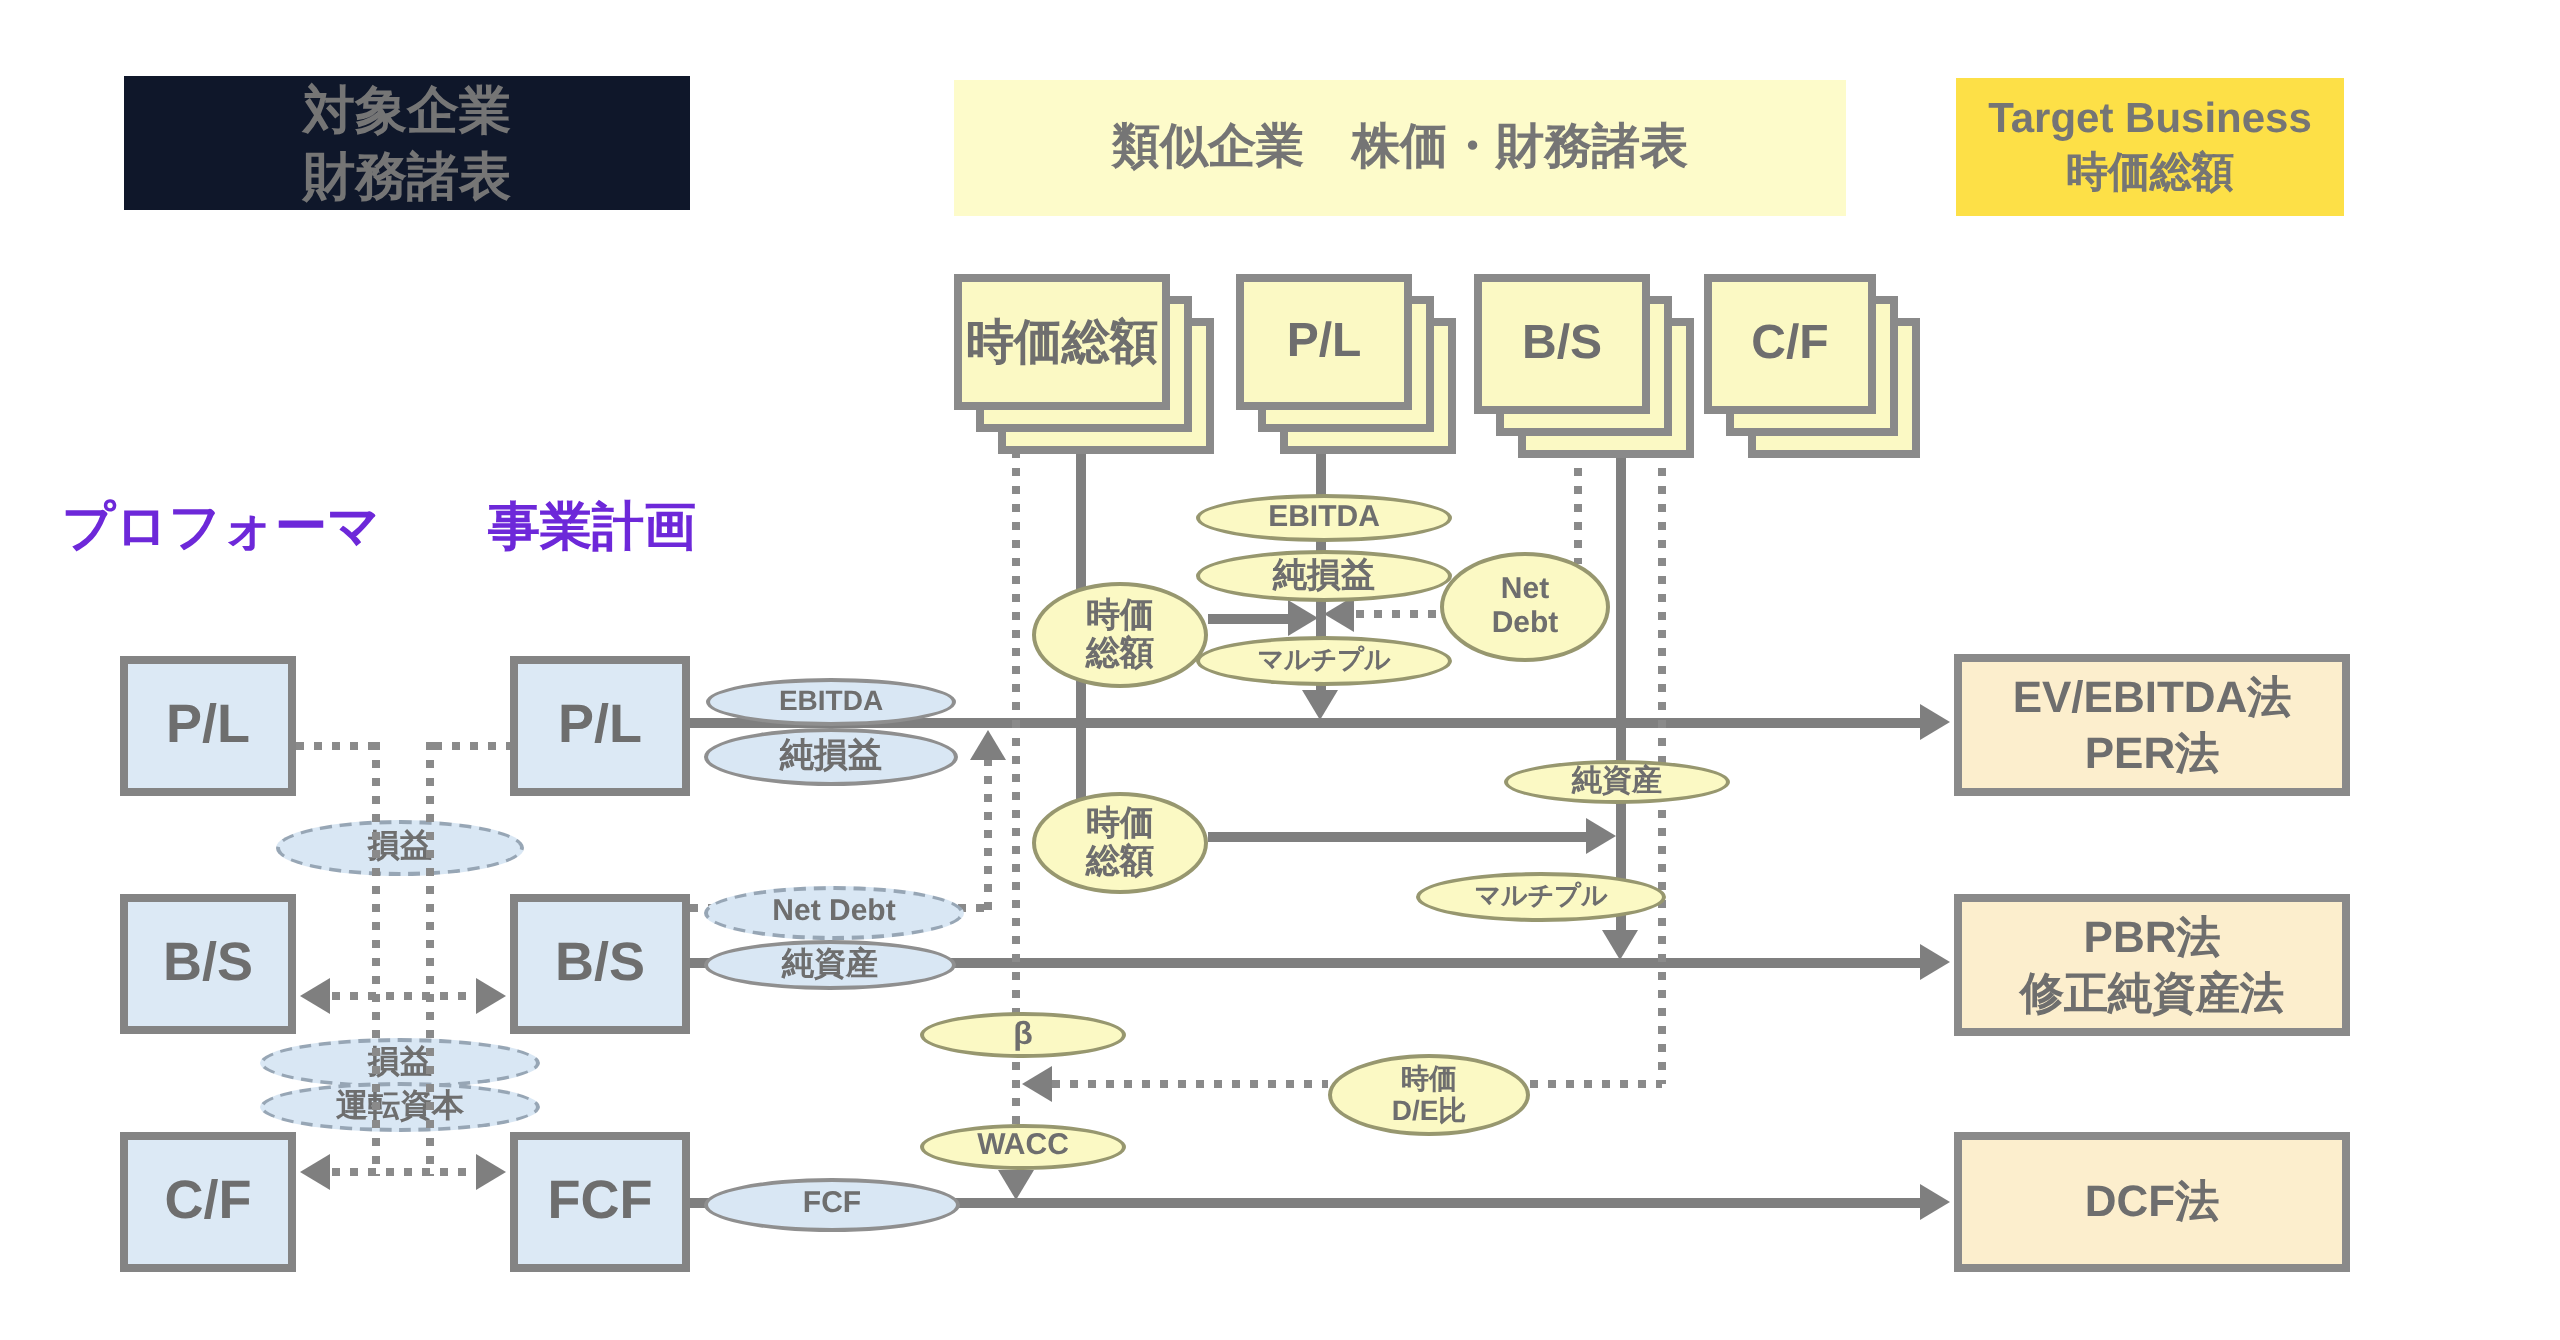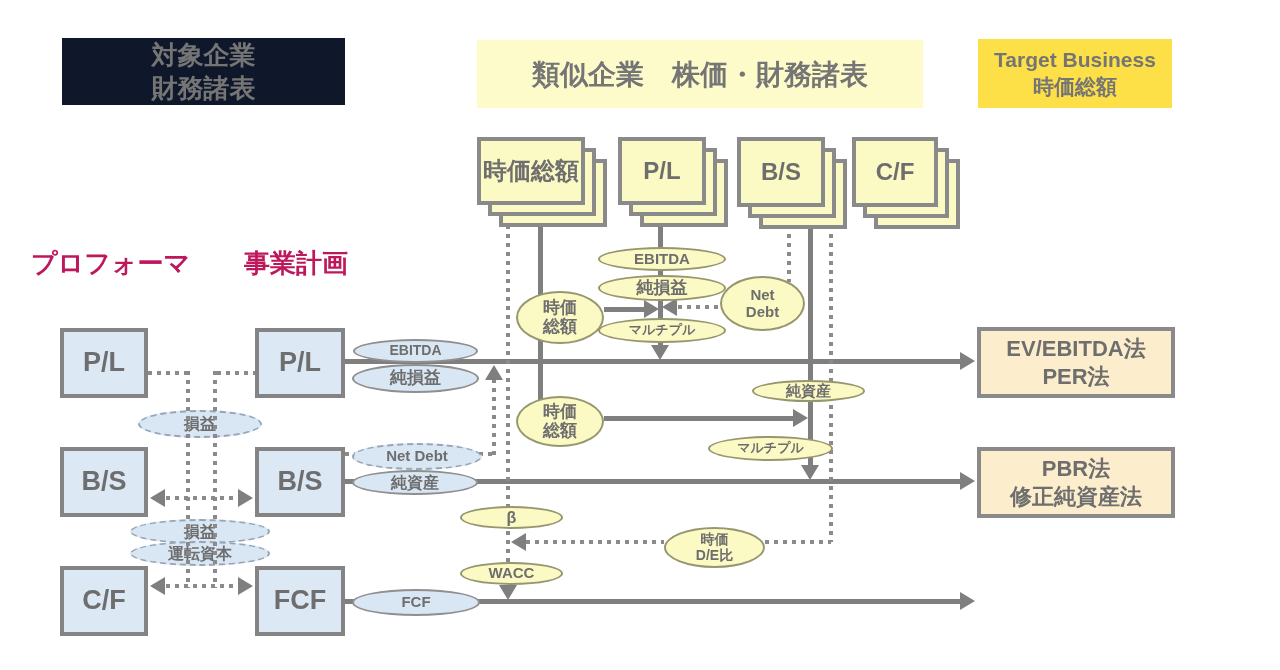--- a/index.html
+++ b/index.html
@@ -5,21 +5,21 @@
   html,body{margin:0;padding:0;background:#fff;}
   #canvas{position:relative;width:1280px;height:670px;background:#ffffff;overflow:hidden;
           font-family:"Liberation Sans","DejaVu Sans",sans-serif;}
   
   .hdr{position:absolute;display:flex;flex-direction:column;align-items:center;justify-content:center;
        font-weight:bold;color:#757575;text-align:center;z-index:3;line-height:1.25;box-sizing:border-box;}
   .hdr.blue{background:#0f172a;}
   .hdr.yellow{background:#fdfbca;}
   .hdr.orange{background:#fde047;}
   
-  .lbl{position:absolute;font-weight:bold;color:#be185d;z-index:3;white-space:nowrap;}
+  .lbl{position:absolute;font-weight:bold;color:#6d28d9;z-index:3;white-space:nowrap;}
   
   .bbox,.obox{position:absolute;box-sizing:border-box;display:flex;flex-direction:column;align-items:center;
        justify-content:center;font-weight:bold;color:#6e6e6e;text-align:center;z-index:3;line-height:1.25;}
   .bbox{background:#dce9f5;border:4px solid #848484;font-size:27px;}
   .obox{background:#fceecd;border:4px solid #8a8a8a;font-size:22px;}
   
   .card{position:absolute;box-sizing:border-box;background:#fbf9c4;border:4px solid #8a8a8a;z-index:3;}
   .card.front{display:flex;align-items:center;justify-content:center;font-weight:bold;color:#6e6e6e;font-size:24px;}
   
   .ell{position:absolute;box-sizing:border-box;border-radius:50%;display:flex;flex-direction:column;
@@ -44,21 +44,21 @@
 </style>
 </head>
 <body>
 
 <div id="canvas">
 
   <div class="hdr blue" style="left:62px;top:38px;width:283px;height:67px;font-size:26px;">
     <span>対象企業</span>
     <span>財務諸表</span>
   </div>
-  <div class="hdr yellow" style="left:477px;top:40px;width:446px;height:68px;font-size:28px;">
+  <div class="hdr yellow" style="left:477px;top:40px;width:446px;height:68px;font-size:24px;">
     <span>類似企業　株価・財務諸表</span>
   </div>
   <div class="hdr orange" style="left:978px;top:39px;width:194px;height:69px;font-size:21px;">
     <span>Target Business</span>
     <span>時価総額</span>
   </div>
 
   <div class="lbl" style="left:31px;top:246px;font-size:26px;">プロフォーマ</div>
   <div class="lbl" style="left:244px;top:246px;font-size:26px;">事業計画</div>
 
@@ -164,20 +164,23 @@
     </div>
 
   <div class="obox" style="left:977px;top:327px;width:198px;height:71px;">
     <span>EV/EBITDA法</span>
     <span>PER法</span>
   </div>
   <div class="obox" style="left:977px;top:447px;width:198px;height:71px;">
     <span>PBR法</span>
     <span>修正純資産法</span>
   </div>
+  <div class="obox" style="left:977px;top:566px;width:198px;height:70px;">
+    <span>DCF法</span>
+  </div>
 
   <div class="ell" style="left:598px;top:247px;width:128px;height:24px;font-size:15px;">
       <span>EBITDA</span>
     </div>
   <div class="ell" style="left:598px;top:275px;width:128px;height:26px;font-size:17px;">
       <span>純損益</span>
     </div>
   <div class="ell" style="left:720px;top:276px;width:85px;height:55px;font-size:15px;">
     <span>Net</span>
     <span>Debt</span>

